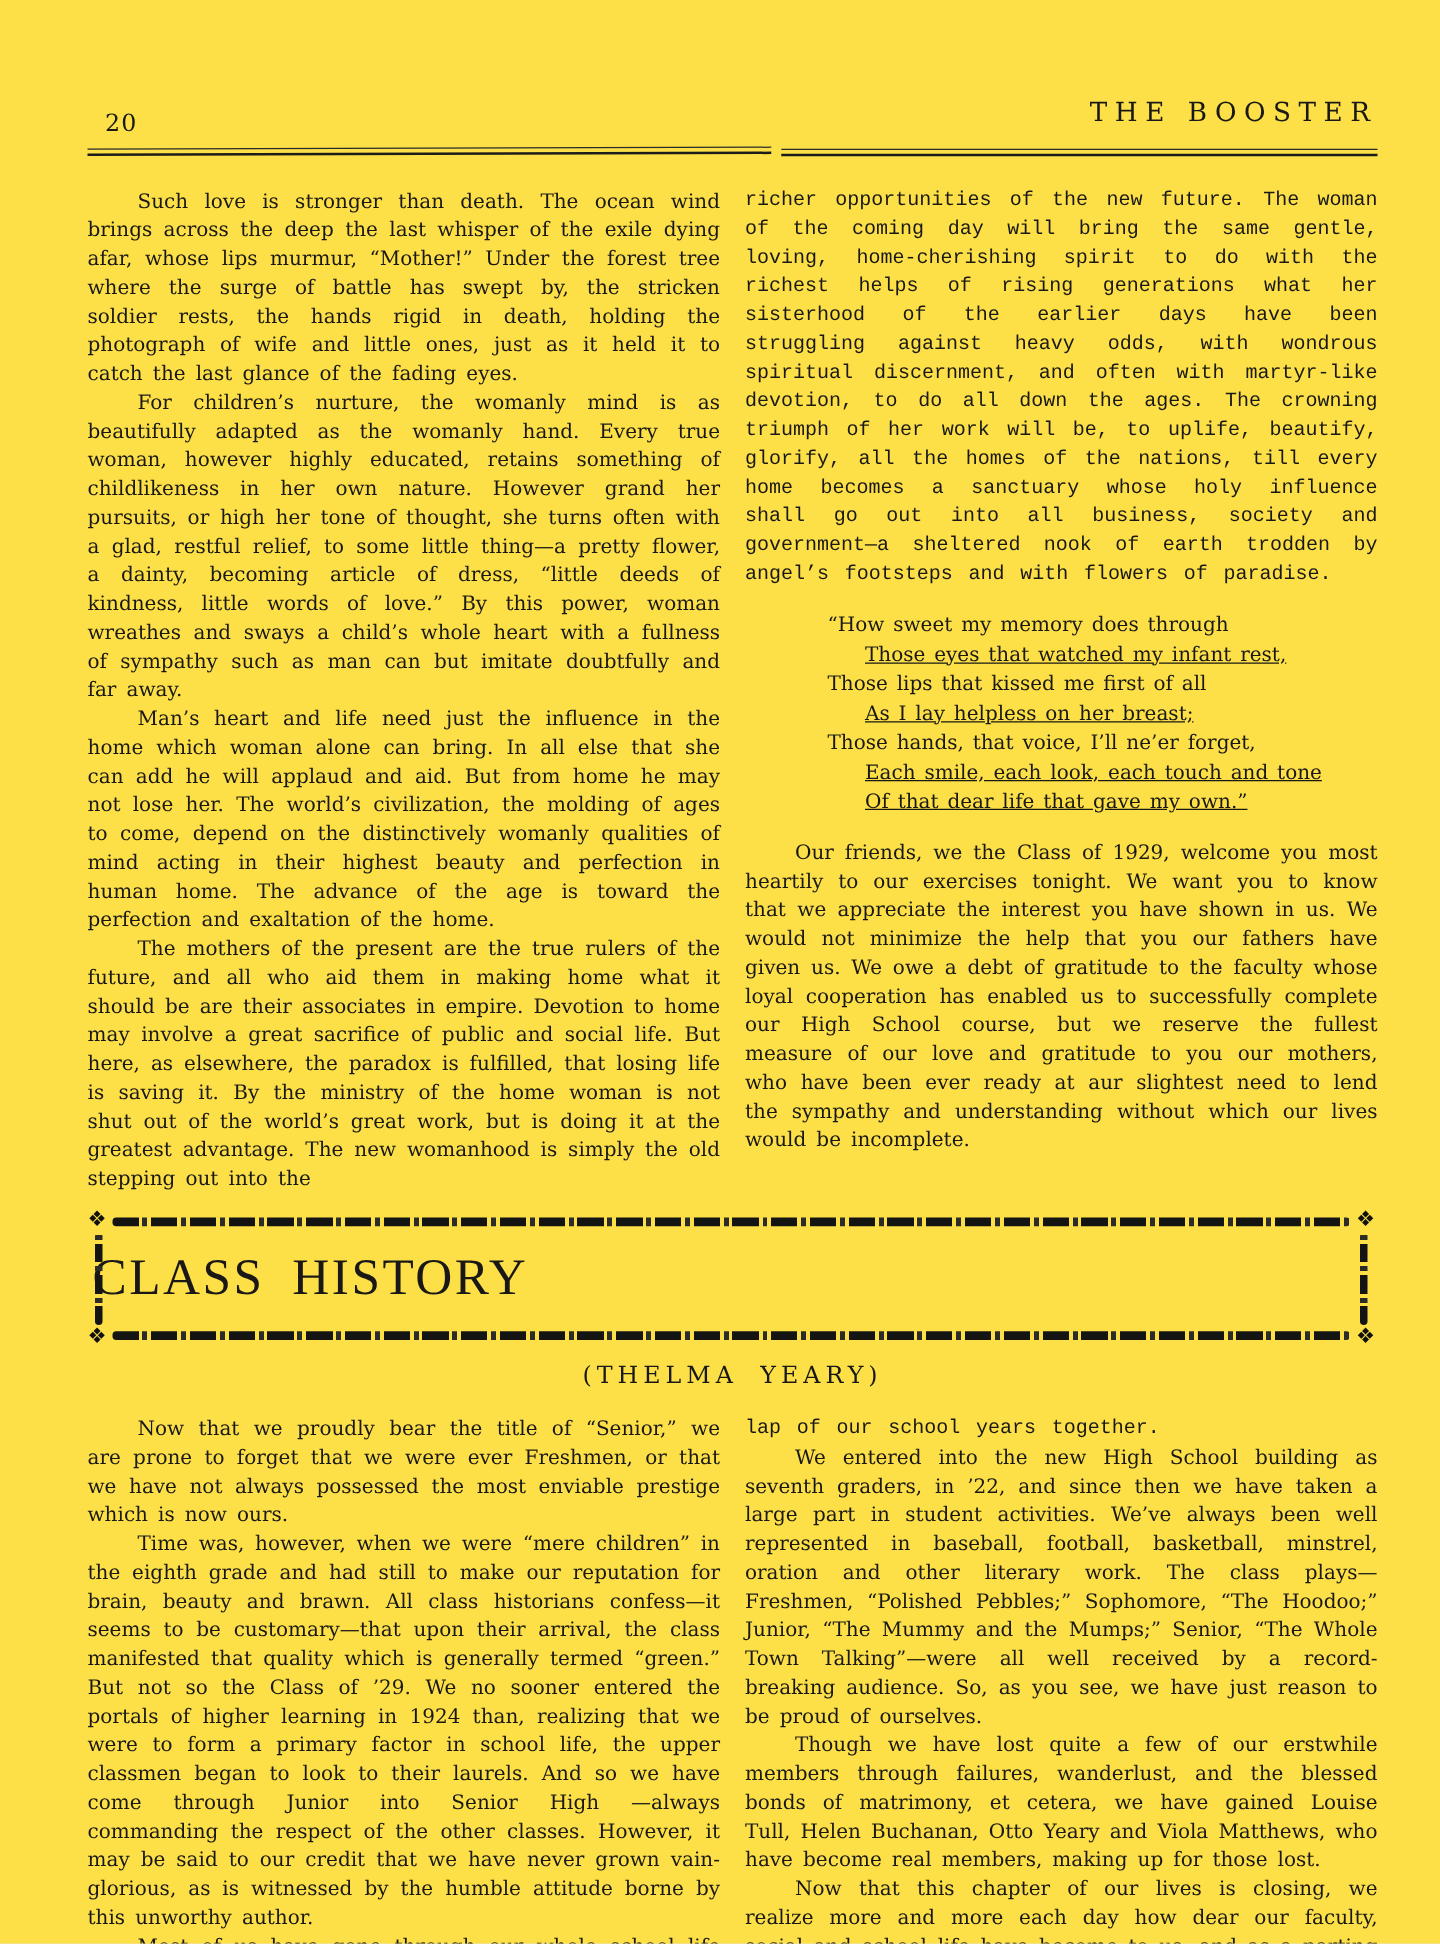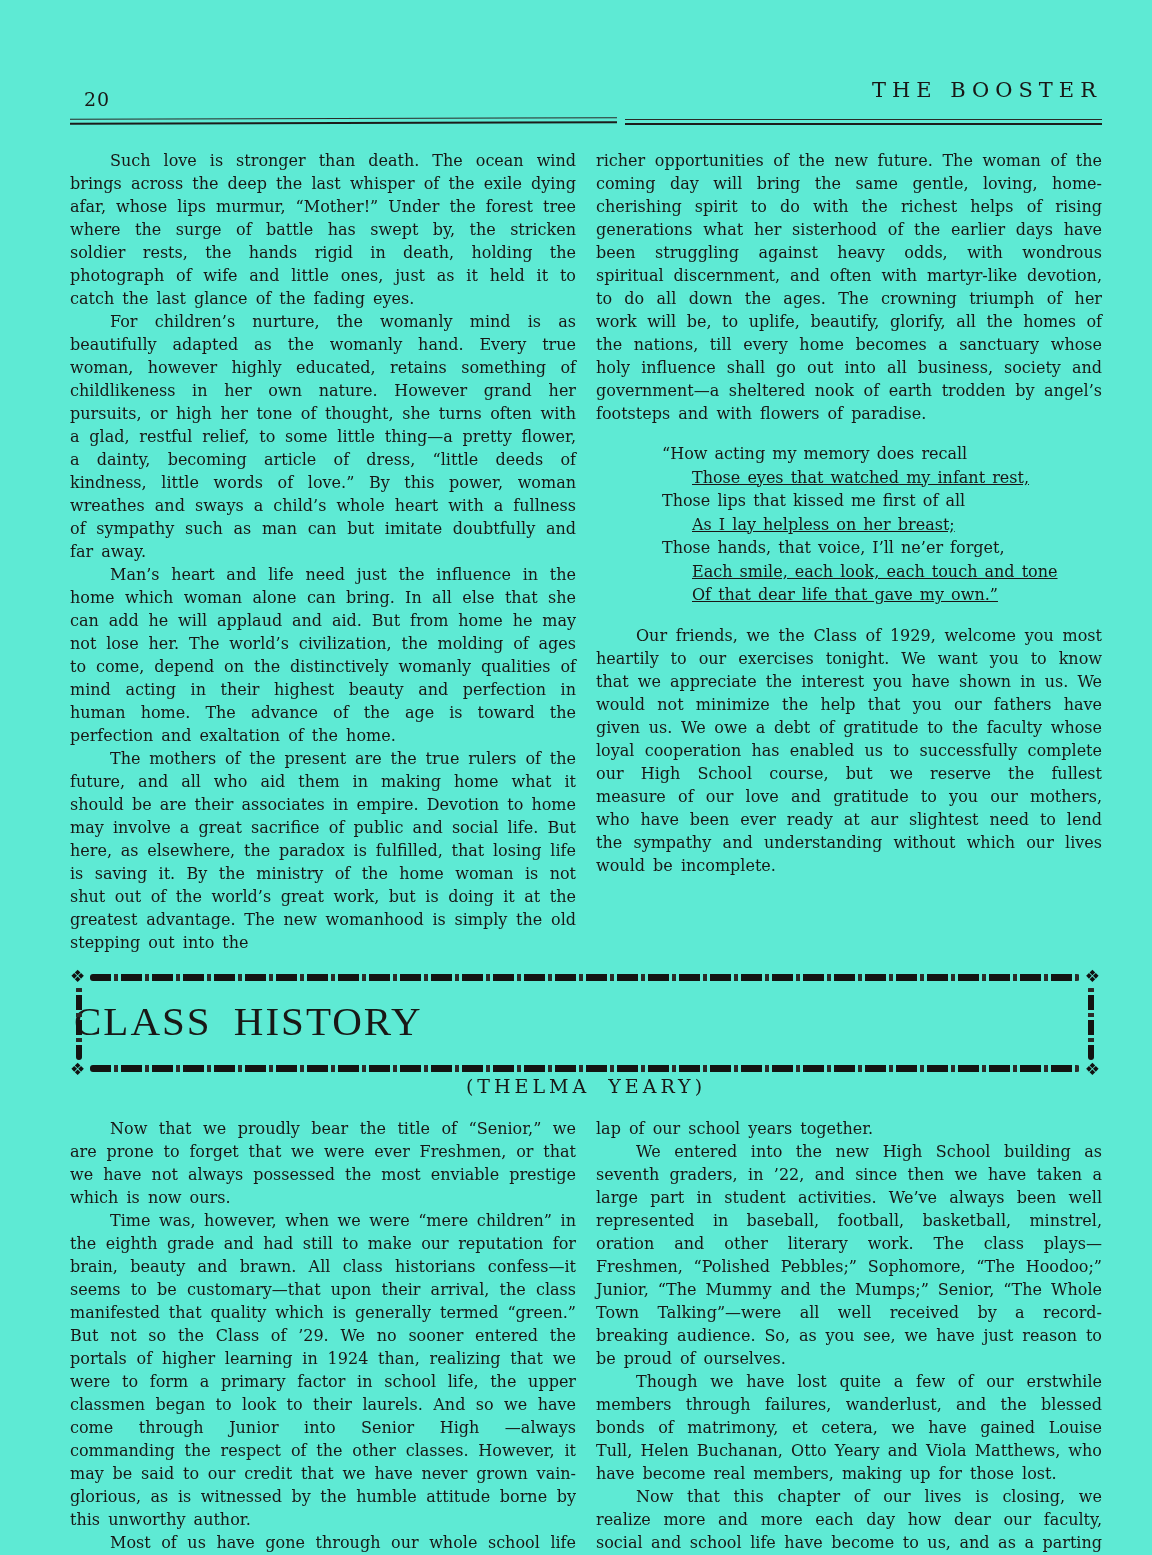--- a/index.html
+++ b/index.html
@@ -1,20 +1,20 @@
 <!DOCTYPE html>
 <html><head>
 <meta charset="utf-8">
 <style>
   html,body{margin:0;padding:0;background:#e8e6e0;}
   .page{
     position:relative;
     width:1152px;height:1555px;
     margin:0 auto;
-    background:#5eead4;
+    background:#fde047;
     box-sizing:border-box;
     padding:0 50px 0 70px;
     overflow:hidden;
     font-family:"DejaVu Serif","Liberation Serif",serif;
     color:#191816;
   }
   
   .masthead-row{position:relative;padding-top:80px;height:30px;}
   .page-num{position:absolute;left:14px;bottom:0;font-size:19px;letter-spacing:1px;}
   .masthead{margin:0;text-align:right;font-size:21px;font-weight:normal;letter-spacing:6px;line-height:1;}
@@ -25,21 +25,21 @@
   
   .two-col{display:flex;gap:20px;margin-top:24px;}
   .col{flex:1 1 0;min-width:0;}
   .para{
     margin:0;
     font-size:16px;line-height:23px;
     text-align:justify;
     text-indent:40px;
     word-spacing:3px;
   }
-  .para.cont{text-indent:0;}
+  .para.cont{text-indent:0;font-family:Liberation Mono, monospace;}
   
   .poem{margin:17px 0 17px 66px;}
   .poem-line{margin:0;font-size:16px;line-height:23.5px;word-spacing:2px;white-space:nowrap;}
   .poem-line.in{padding-left:30px;text-decoration:underline;}
   
   .history-box{position:relative;height:98px;margin:20px 6px 0 4px;}
   .hb-edge{position:absolute;background-repeat:repeat;}
   .hb-top,.hb-bottom{
     left:16px;right:16px;height:7px;
     background:repeating-linear-gradient(90deg,
@@ -66,21 +66,21 @@
   .history-title{
     margin:0;text-align:left;
     padding-top:27px;
     font-size:41px;font-weight:normal;
     letter-spacing:2px;word-spacing:10px;
     line-height:1;
     font-family:"Liberation Serif","DejaVu Serif",serif;
   }
   .byline{
     text-align:center;
-    margin-top:3px;
+    margin-top:17px;
     font-size:19px;letter-spacing:4px;word-spacing:8px;
   }
   .two-col.bottom{margin-top:20px;}
 </style>
 </head>
 <body>
 
 <div class="page">
 
   <header class="masthead-row">
@@ -97,21 +97,21 @@
         <p class="para">Such love is stronger than death.  The ocean wind brings across the deep the last whisper of the exile dying afar, whose lips murmur, “Mother!”  Under the forest tree where the surge of battle has swept by, the stricken soldier rests, the hands rigid in death, holding the photograph of wife and little ones, just as it held it to catch the last glance of the fading eyes.</p>
         <p class="para">For children’s nurture, the womanly mind is as beautifully adapted as the womanly hand.  Every true woman, however highly educated, retains something of childlikeness in her own nature.  However grand her pursuits, or high her tone of thought, she turns often with a glad, restful relief, to some little thing—a pretty flower, a dainty, becoming article of dress, “little deeds of kindness, little words of love.”  By this power, woman wreathes and sways a child’s whole heart with a fullness of sympathy such as man can but imitate doubtfully and far away.</p>
         <p class="para">Man’s heart and life need just the influence in the home which woman alone can bring.  In all else that she can add he will applaud and aid.  But from home he may not lose her.  The world’s civilization, the molding of ages to come, depend on the distinctively womanly qualities of mind acting in their highest beauty and perfection in human home.  The advance of the age is toward the perfection and exaltation of the home.</p>
         <p class="para">The mothers of the present are the true rulers of the future, and all who aid them in making home what it should be are their associates in empire.  Devotion to home may involve a great sacrifice of public and social life.  But here, as elsewhere, the paradox is fulfilled, that losing life is saving it.  By the ministry of the home woman is not shut out of the world’s great work, but is doing it at the greatest advantage.  The new womanhood is simply the old stepping out into the</p>
       </div>
     <div class="col">
       <div>
           <p class="para cont">richer opportunities of the new future.  The woman of the coming day will bring the same gentle, loving, home-cherishing spirit to do with the richest helps of rising generations what her sisterhood of the earlier days have been struggling against heavy odds, with wondrous spiritual discernment, and often with martyr-like devotion, to do all down the ages.  The crowning triumph of her work will be, to uplife, beautify, glorify, all the homes of the nations, till every home becomes a sanctuary whose holy influence shall go out into all business, society and government—a sheltered nook of earth trodden by angel’s footsteps and with flowers of paradise.</p>
         </div>
       <div class="poem">
-          <div class="poem-line">“How acting my memory does recall</div>
+          <div class="poem-line">“How sweet my memory does through</div>
           <div class="poem-line in">Those eyes that watched my infant rest,</div>
           <div class="poem-line">Those lips that kissed me first of all</div>
           <div class="poem-line in">As I lay helpless on her breast;</div>
           <div class="poem-line">Those hands, that voice, I’ll ne’er forget,</div>
           <div class="poem-line in">Each smile, each look, each touch and tone</div>
           <div class="poem-line in">Of that dear life that gave my own.”</div>
         </div>
       <div>
           <p class="para">Our friends, we the Class of 1929, welcome you most heartily to our exercises tonight.  We want you to know that we appreciate the interest you have shown in us.  We would not minimize the help that you our fathers have given us.  We owe a debt of gratitude to the faculty whose loyal cooperation has enabled us to successfully complete our High School course, but we reserve the fullest measure of our love and gratitude to you our mothers, who have been ever ready at aur slightest need to lend the sympathy and understanding without which our lives would be incomplete.</p>
         </div>

